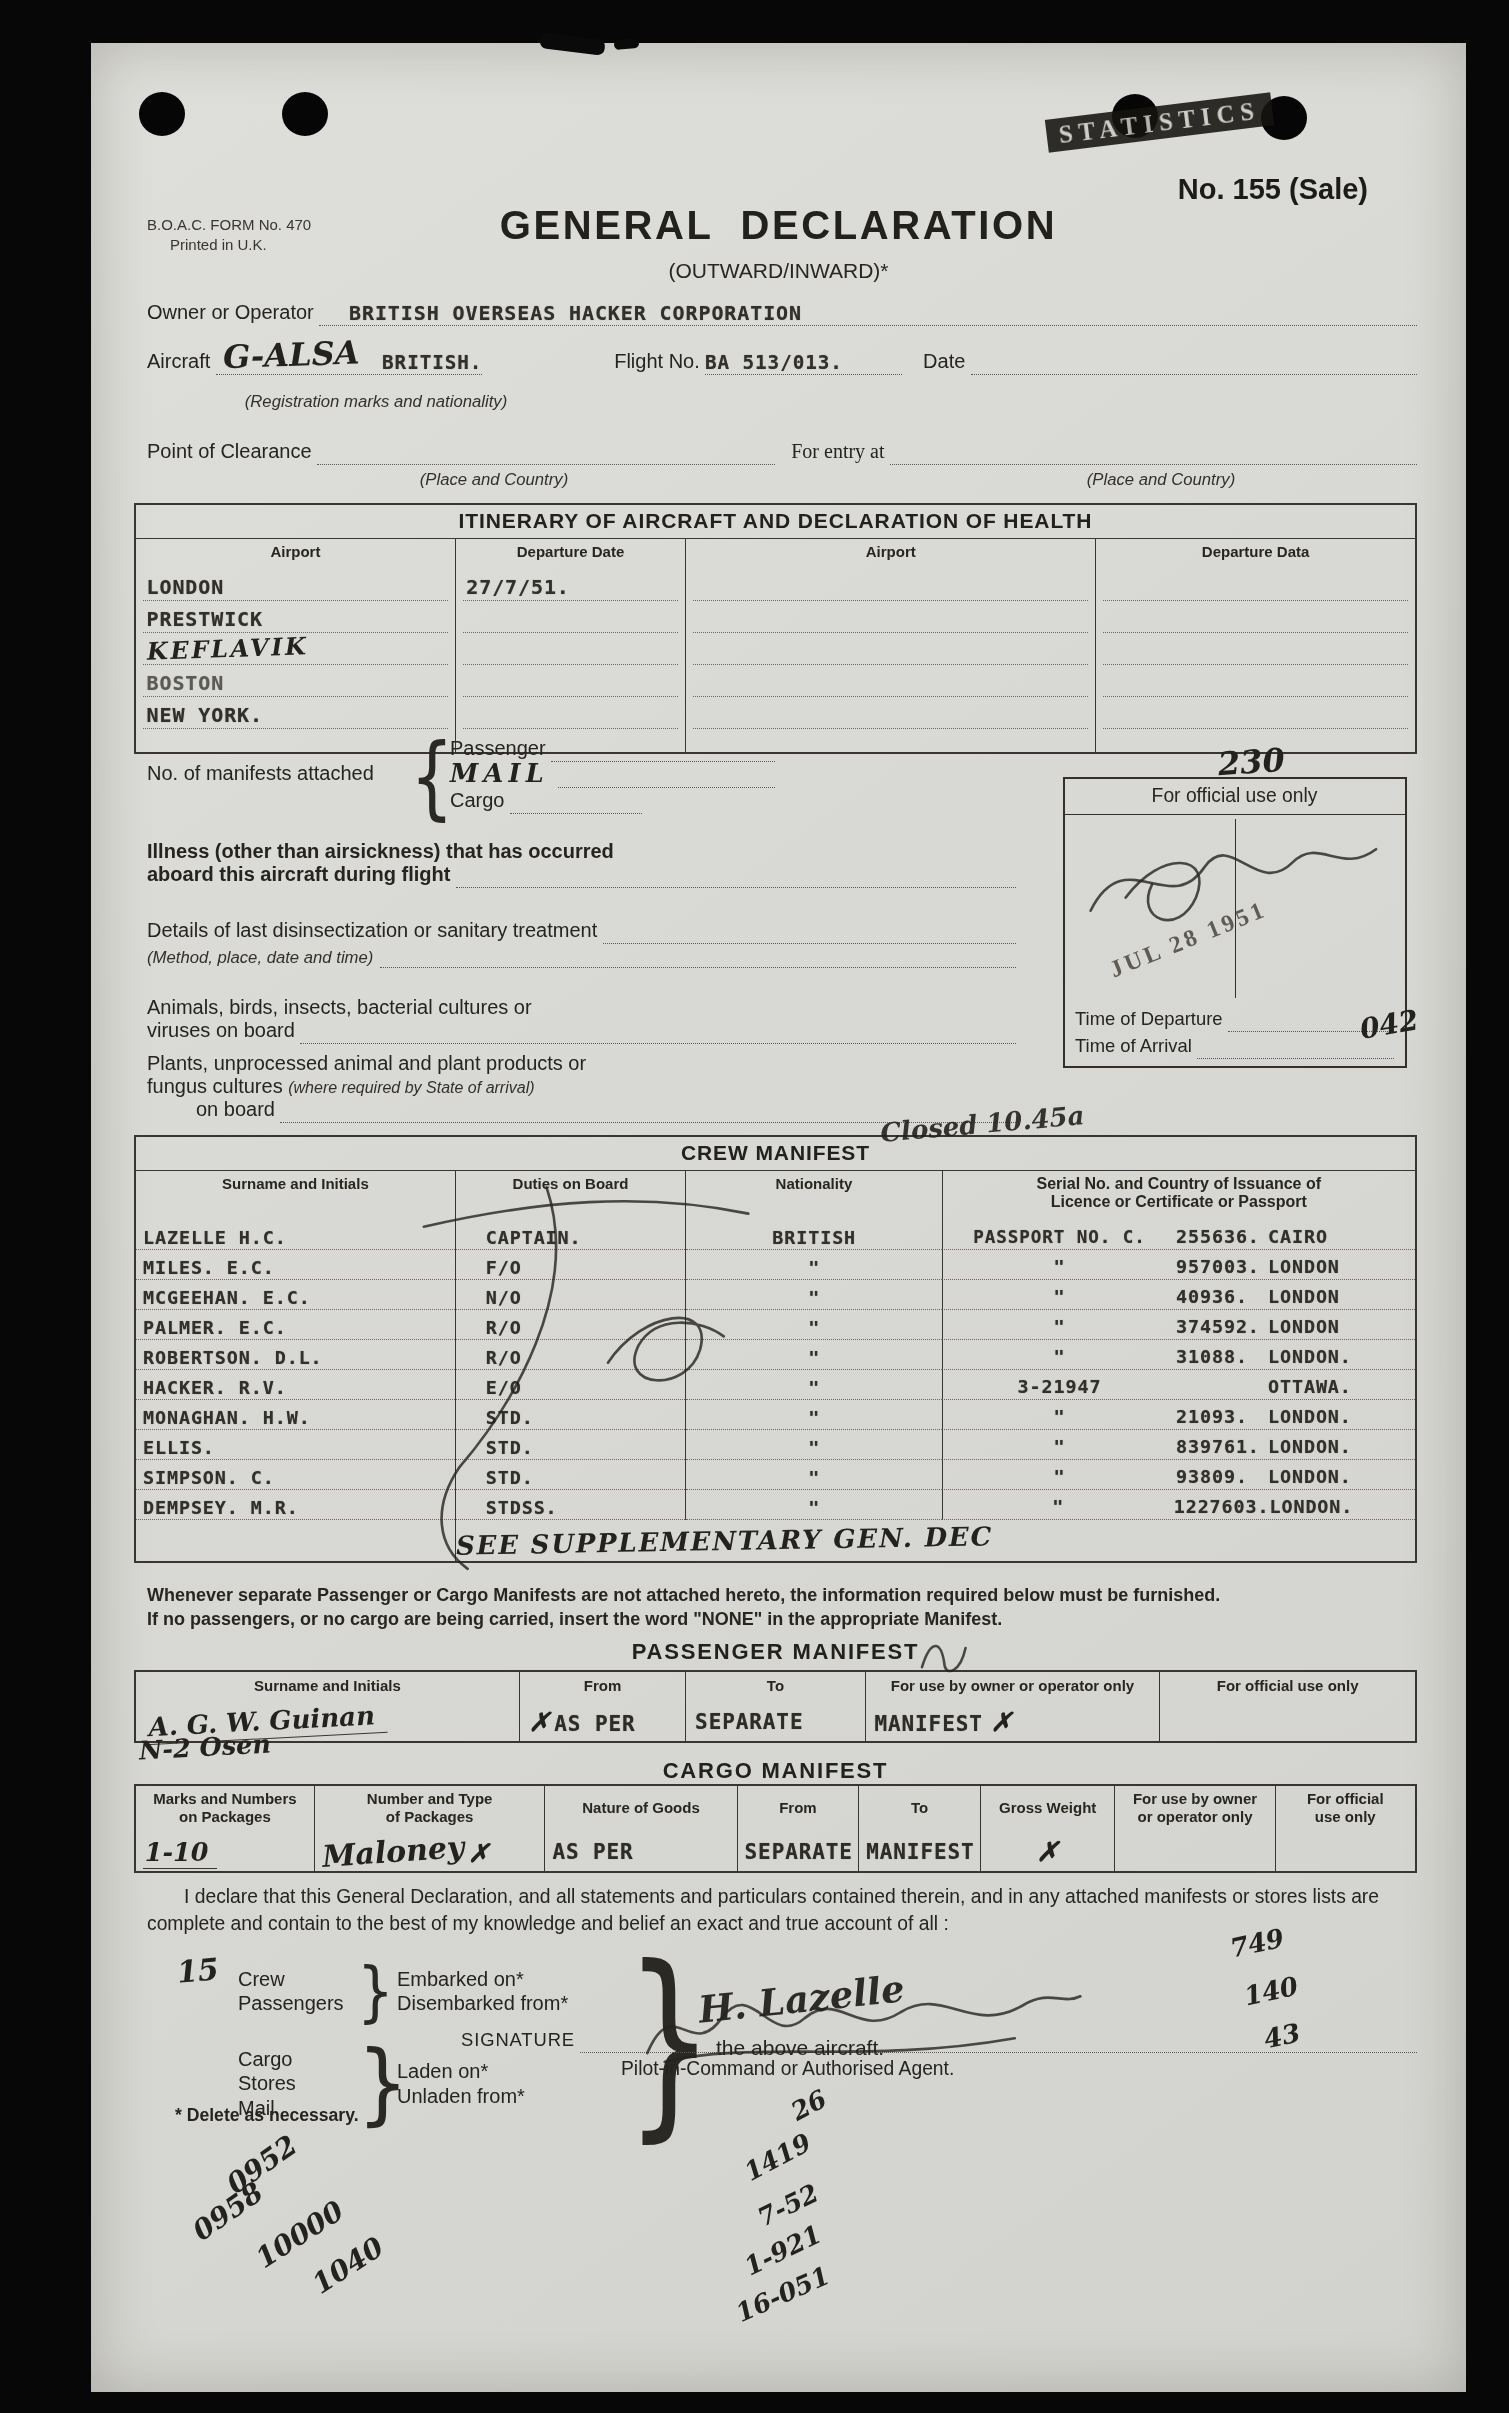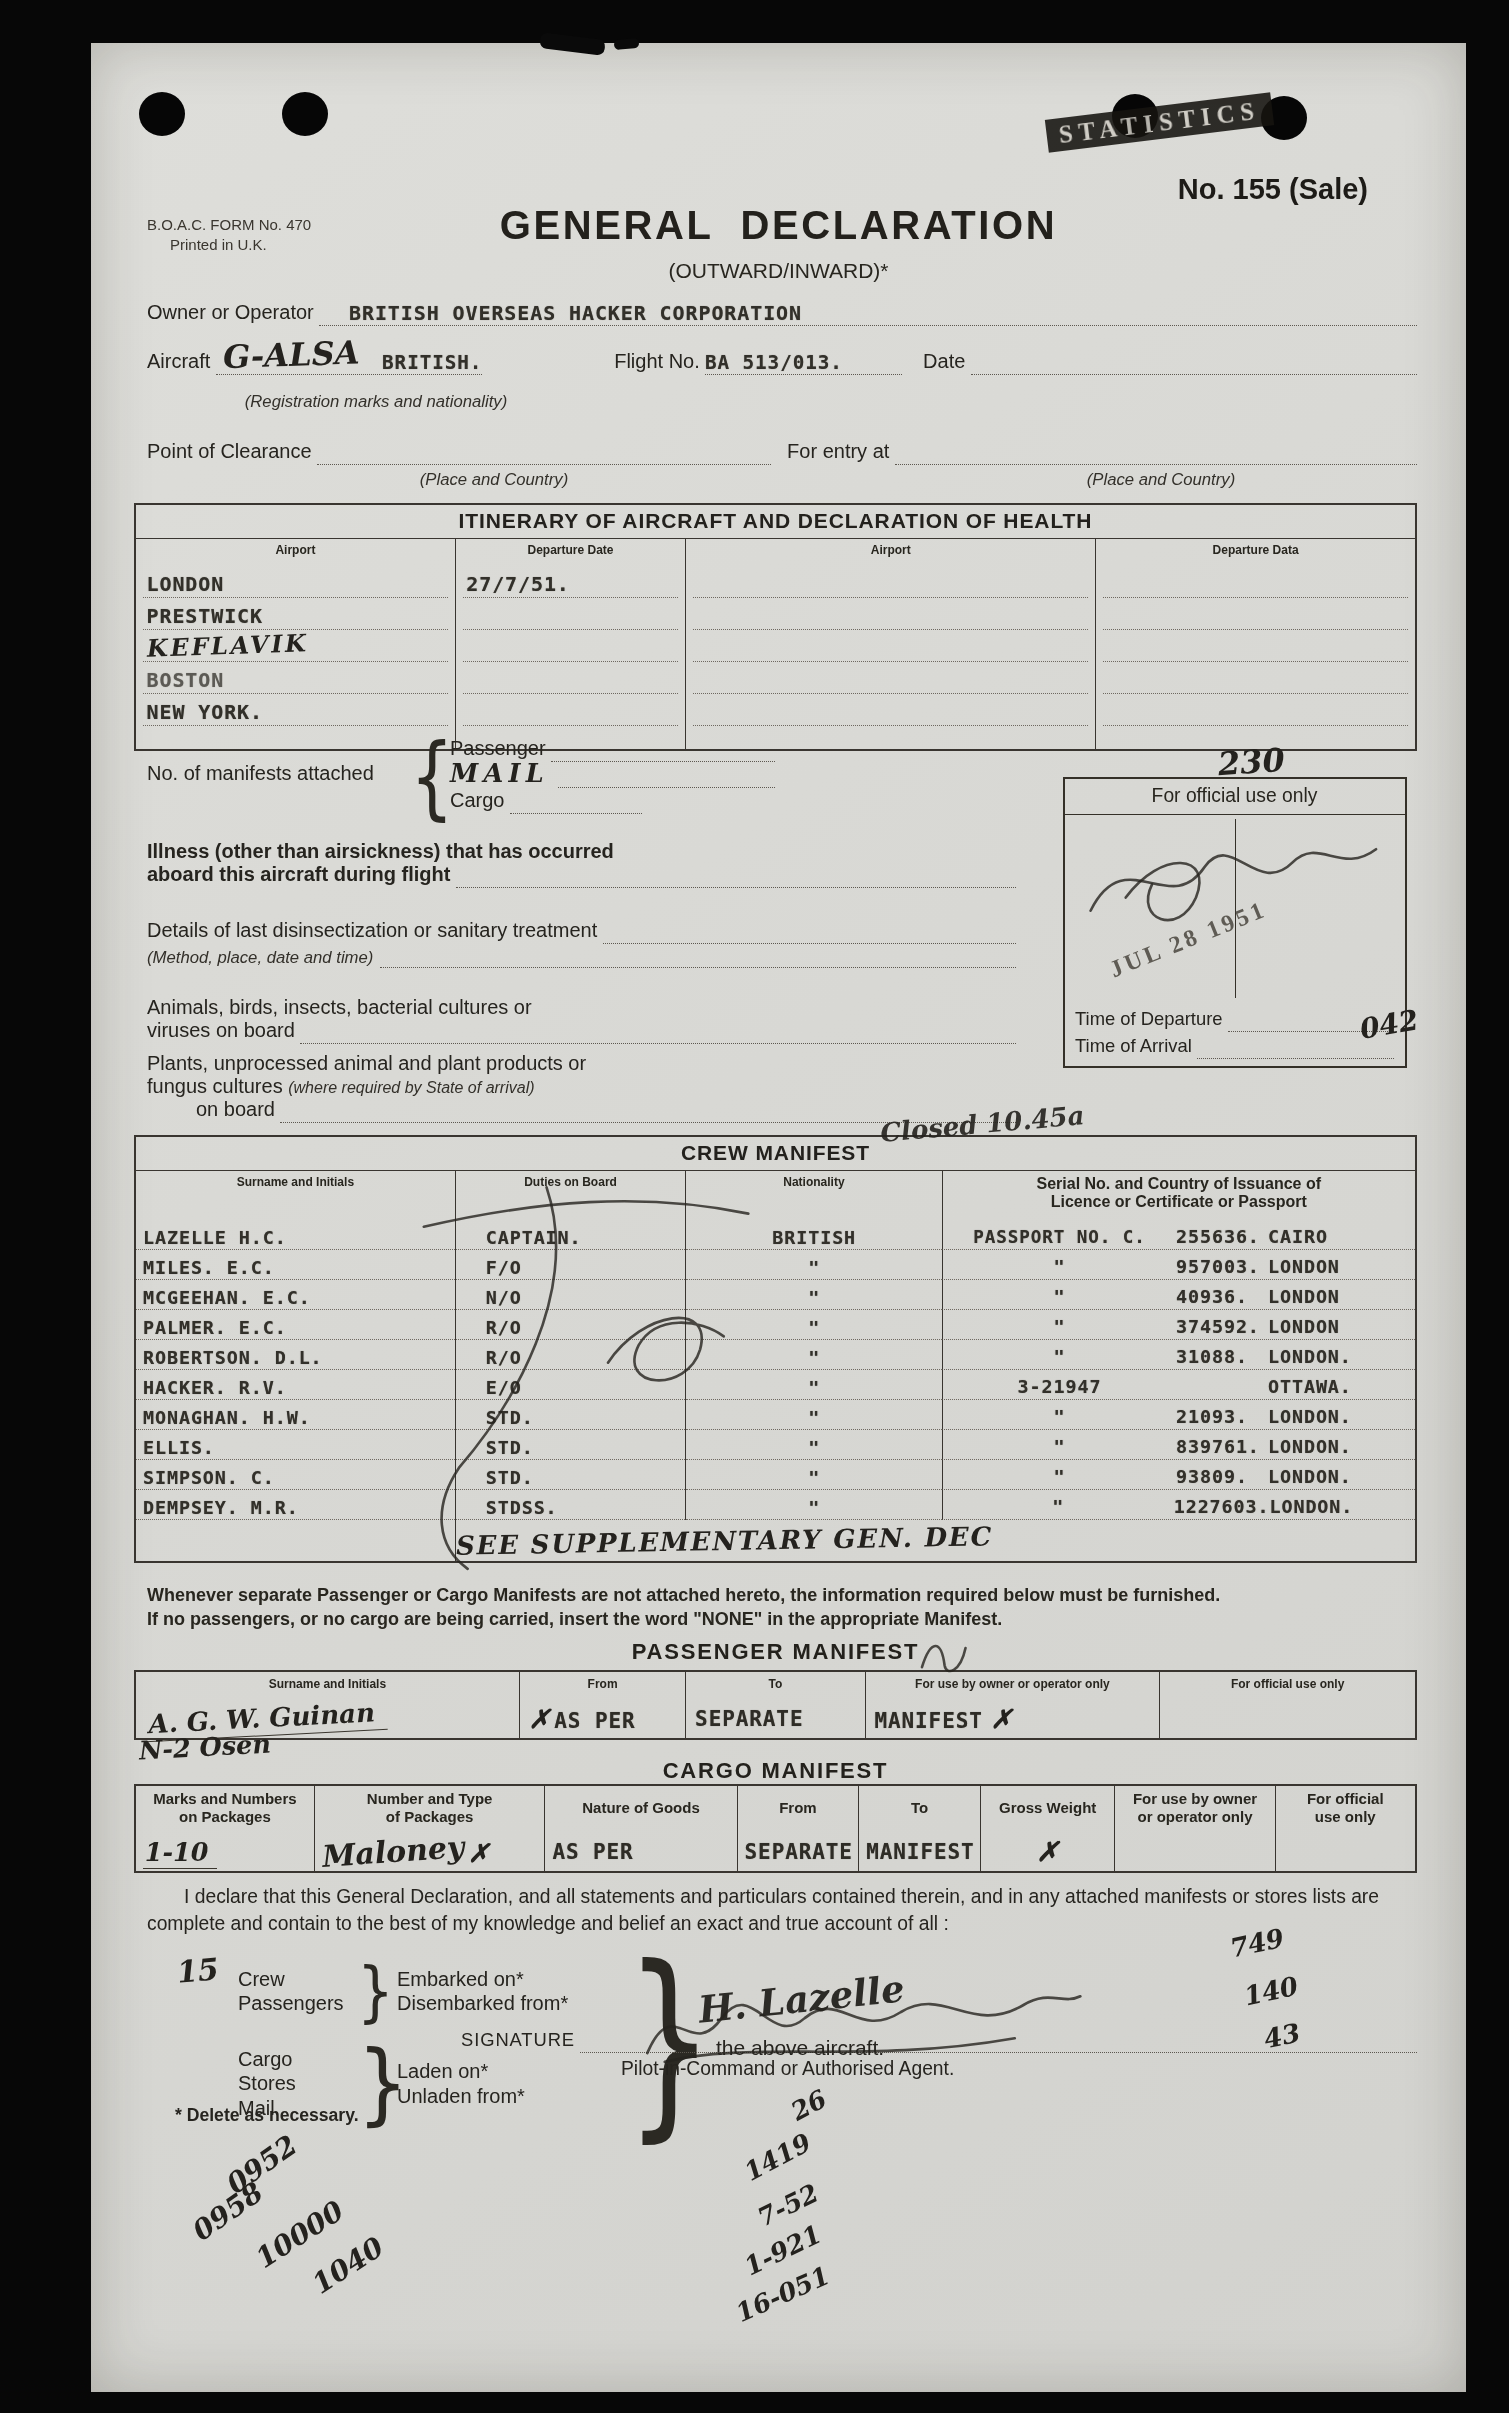--- a/index.html
+++ b/index.html
@@ -35,21 +35,21 @@
   .stats-stamp { position:absolute; transform:rotate(-7deg); background:#161410; color:#cfccc4;
                  font-family:"Liberation Serif",serif; font-weight:bold; font-size:24.6px;
                  letter-spacing:6.1px; padding:2.6px 12.3px; opacity:.88; filter:blur(0.4px); }
 
   
   table.formtab { width:100%; border-collapse:collapse; border:2.6px solid #393530; table-layout:fixed; }
   table.formtab td, table.formtab th { border-left:1.8px solid #393530; overflow:visible; }
   table.formtab td:first-child, table.formtab th:first-child { border-left:none; }
   tr.ttl td { text-align:center; font-weight:bold; font-size:21px; letter-spacing:0.9px;
               padding:3.5px 0 5.3px; border-bottom:1.8px solid #393530; border-left:none !important; }
-  tr.hdr th { font-size:12px; font-weight:bold; text-align:center; vertical-align:top; padding:4.4px 3.5px 8.8px; color:#28261f; }
+  tr.hdr th { font-size:15px; font-weight:bold; text-align:center; vertical-align:top; padding:4.4px 3.5px 8.8px; color:#28261f; }
   .entry { height:32px; margin:0 7px; border-bottom:1.8px dotted #6e6860; display:flex; align-items:flex-end; padding:0 3.5px 0.9px; }
   .entry.noline { border-bottom:none; }
 
   
   .crewtab td.crw { height:30px; vertical-align:bottom; border-bottom:1.8px dotted #6e6860; padding:0 7px 1.8px; }
   .crw .typed, .crw.typed { font-size:18.4px; }
   td.c-nat { text-align:center; }
   td.c-duty { padding-left:30px !important; }
   .c-serial { display:flex; align-items:flex-end; }
   .s-lab { width:219px; text-align:center; }
@@ -126,21 +126,21 @@
       <span class="lbl" style="margin-left:21px;text-align:right;">Date</span>
       <span class="dotfill"></span>
     </div>
     <div class="note abs" style="left:84px; top:42px; width:290px; text-align:center;">(Registration marks and nationality)</div>
   </div>
 
   <div class="sec" style="top:397px; height:56px;">
     <div class="flexline">
       <span class="lbl">Point of Clearance</span>
       <span class="dotfill"></span>
-      <span class="lbl" style="margin-left:16px;">For entry at</span>
+      <span class="lbl" style="margin-left:16px;font-family:Liberation Serif, serif;">For entry at</span>
       <span class="dotfill" style="flex:1.15;"></span>
     </div>
     <div class="note abs" style="left:202px; top:30px; width:290px; text-align:center;">(Place and Country)</div>
     <div class="note abs" style="left:869px; top:30px; width:290px; text-align:center;">(Place and Country)</div>
   </div>
 
   <div class="abs" style="left:43px; right:49px; top:460px;">
     <table class="formtab">
       <colgroup>
           <col style="width:25%">

